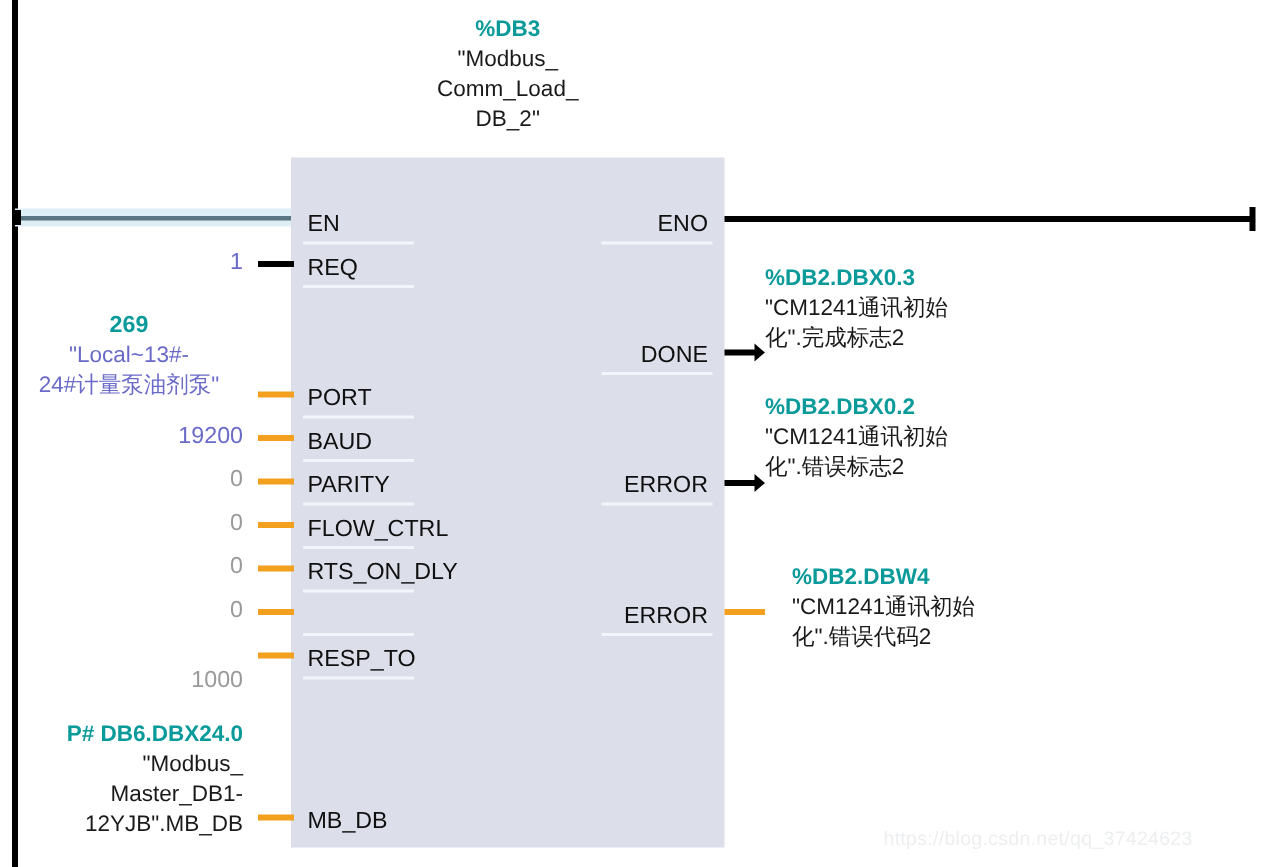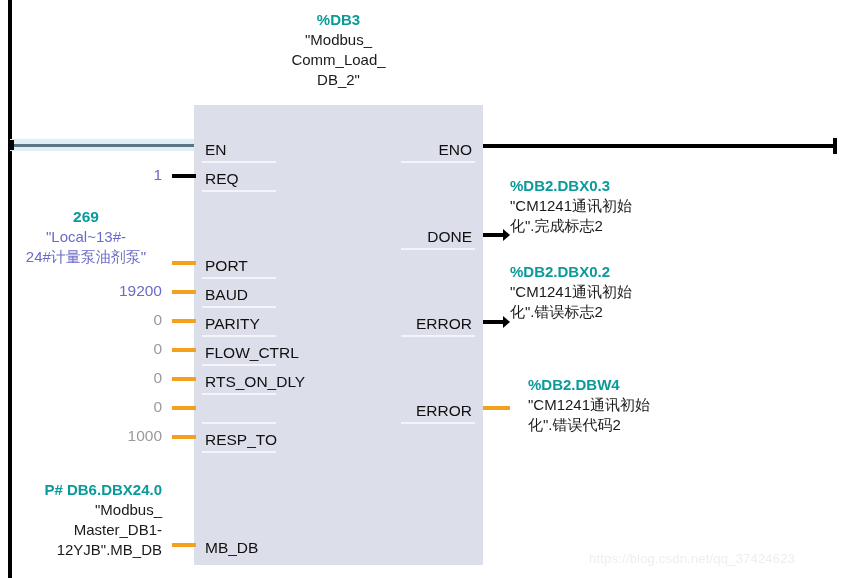--- a/index.html
+++ b/index.html
@@ -152,21 +152,21 @@
     <div class="val teal" style="position:static;">269</div>
     <div class="sym">"Local~13#-</div>
     <div class="sym">24#计量泵油剂泵"</div>
   </div>
 
   <div class="val blue r" style="left:60px;top:281px;width:102px;">19200</div>
   <div class="val gray r" style="left:60px;top:310px;width:102px;">0</div>
   <div class="val gray r" style="left:60px;top:339px;width:102px;">0</div>
   <div class="val gray r" style="left:60px;top:368px;width:102px;">0</div>
   <div class="val gray r" style="left:60px;top:397px;width:102px;">0</div>
-  <div class="val gray r" style="left:60px;top:426px;width:102px;">1000</div>
+  <div class="val gray r" style="left:60px;top:444px;width:102px;">1000</div>
 
   <div class="operand r" style="left:6px;top:480px;width:156px;">
     <div class="addr">P# DB6.DBX24.0</div>
     <div class="name">"Modbus_</div>
     <div class="name">Master_DB1-</div>
     <div class="name">12YJB".MB_DB</div>
   </div>
 
   <div class="eno-wire"></div>
   <div class="eno-end"></div>

